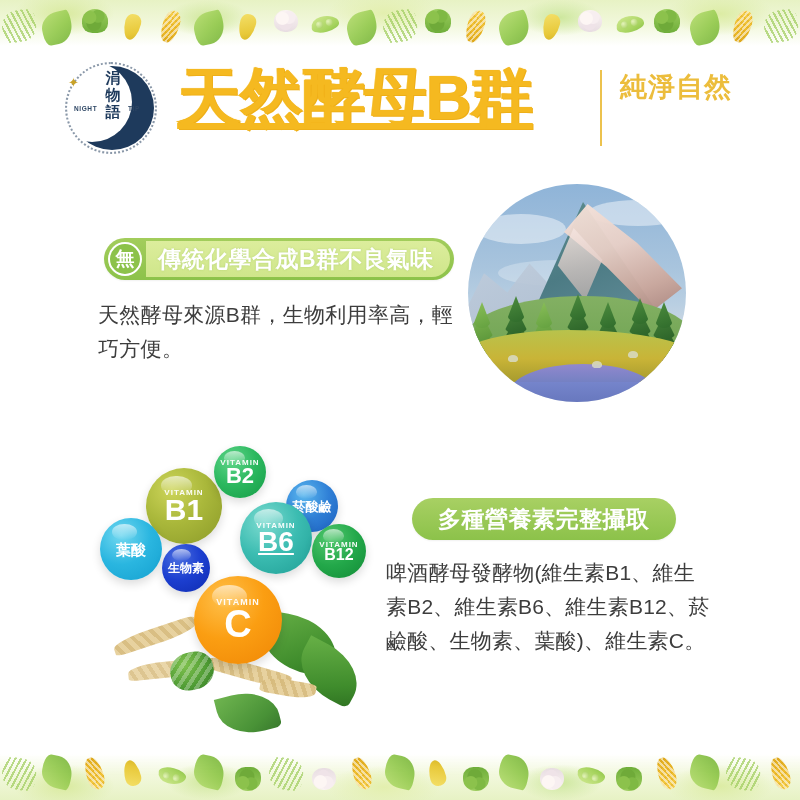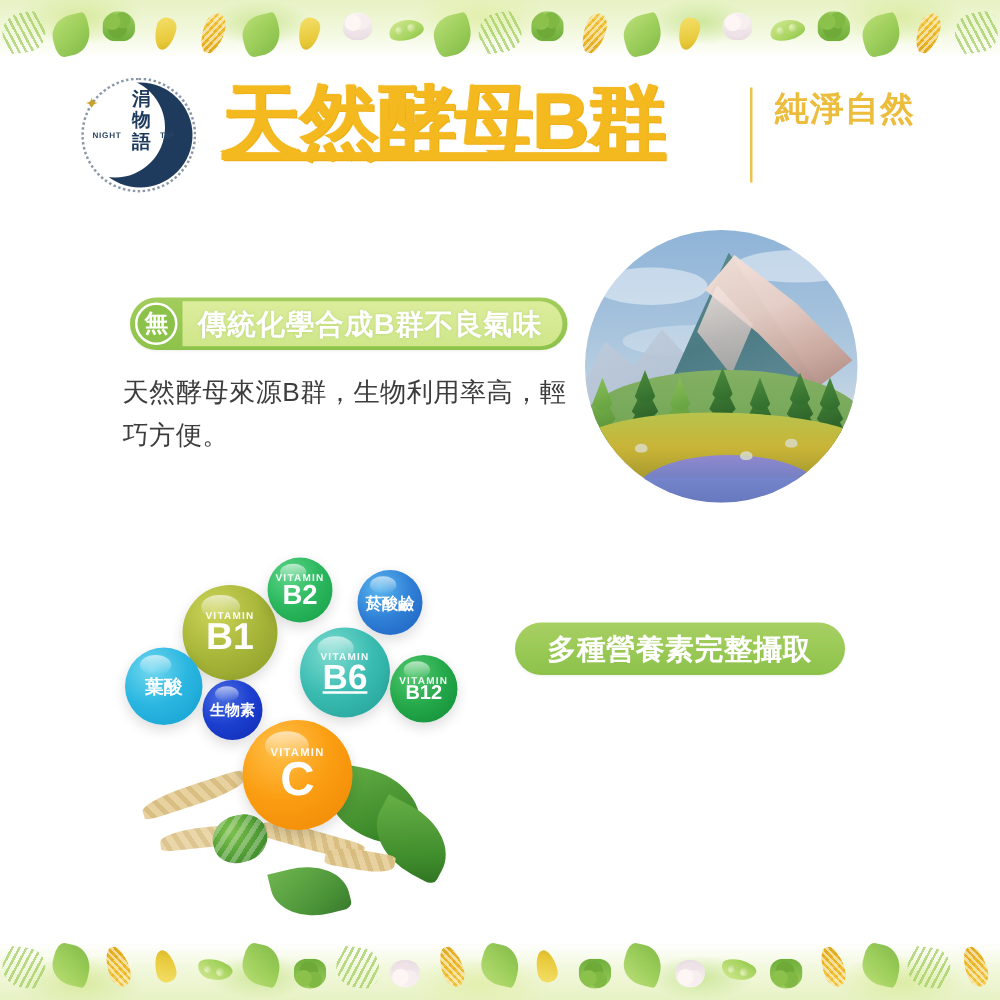--- a/index.html
+++ b/index.html
@@ -187,20 +187,21 @@
   .logo-cn {
     position: absolute;
     left: 40px; top: 12px;
     width: 22px;
     color: #1e3a5c;
     font-size: 15px;
     font-weight: 700;
     line-height: 1.12;
     text-align: center;
     letter-spacing: 0;
+    font-family: Liberation Mono, monospace;
   }
   .logo-en {
     position: absolute;
     top: 45px;
     color: #2c4563;
     font-size: 6.5px;
     font-weight: 700;
     letter-spacing: .6px;
   }
   .logo-en.l { left: 12px; }
@@ -462,21 +463,21 @@
   }
   .bubble .cn {
     font-weight: 700;
     line-height: 1;
   }
 
   .b-b1  { left: 56px;  top: 28px;  width: 76px; height: 76px; background: radial-gradient(circle at 34% 28%, #cdd55a 0%, #aab83b 45%, #8b9a28 100%); }
   .b-b1 .bl { font-size: 30px; }
   .b-b2  { left: 124px; top: 6px;   width: 52px; height: 52px; background: radial-gradient(circle at 34% 28%, #5ed589 0%, #2cb85f 48%, #159c46 100%); }
   .b-b2 .bl { font-size: 22px; }
-  .b-niacin { left: 196px; top: 16px; width: 52px; height: 52px; background: radial-gradient(circle at 34% 28%, #5ab7ee 0%, #2f7fd6 50%, #1c5fbe 100%); text-align: right; }
+  .b-niacin { left: 196px; top: 40px; width: 52px; height: 52px; background: radial-gradient(circle at 34% 28%, #5ab7ee 0%, #2f7fd6 50%, #1c5fbe 100%); text-align: right; }
   .b-niacin .cn { font-size: 13px; }
   .b-b6  { left: 150px; top: 62px;  width: 72px; height: 72px; background: radial-gradient(circle at 34% 28%, #7ddbd0 0%, #3bbcb1 48%, #1f9e95 100%); }
   .b-b6 .bl { font-size: 28px; text-decoration: underline; }
   .b-b12 { left: 222px; top: 84px;  width: 54px; height: 54px; background: radial-gradient(circle at 34% 28%, #53c86f 0%, #23a84a 50%, #128a36 100%); }
   .b-b12 .bl { font-size: 16px; }
   .b-folate { left: 10px; top: 78px; width: 62px; height: 62px; background: radial-gradient(circle at 34% 28%, #72d8f0 0%, #2ab6e0 48%, #14a0cf 100%); }
   .b-folate .cn { font-size: 15px; }
   .b-biotin { left: 72px; top: 104px; width: 48px; height: 48px; background: radial-gradient(circle at 34% 28%, #4a6ee0 0%, #1c3fd0 48%, #0f2bb0 100%); }
   .b-biotin .cn { font-size: 12px; }
   .b-c   { left: 104px; top: 136px; width: 88px; height: 88px; background: radial-gradient(circle at 34% 26%, #ffc04a 0%, #fb9e12 46%, #ef8605 100%); z-index: 4; }
@@ -763,20 +764,21 @@
       </div>
 
       <div class="bubble b-c">
         <span class="vt">VITAMIN</span>
         <span class="bl">C</span>
       </div>
     </div>
 
     <div class="badge2">多種營養素完整攝取</div>
 
+    <div class="sec2-text">啤酒酵母發酵物(維生素B1、維生素B2、維生素B6、維生素B12、菸鹼酸、生物素、葉酸)、維生素C。</div>
   </div>
 
   <div class="veg-border bottom">
     <div class="veg-strip">
       <div class="veg-item">
           <span class="veg-frond"></span>
         </div>
       <div class="veg-item">
           <span class="veg-leafy"></span>
         </div>

